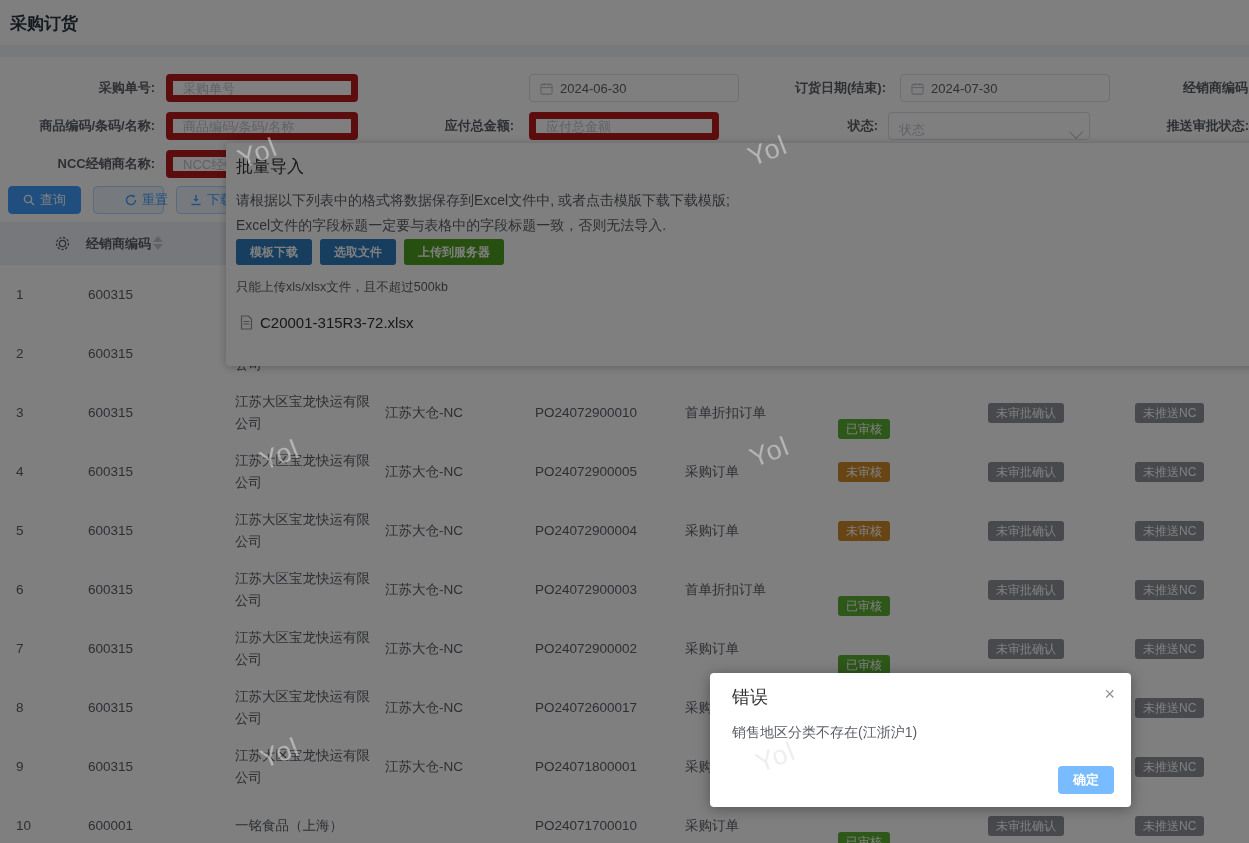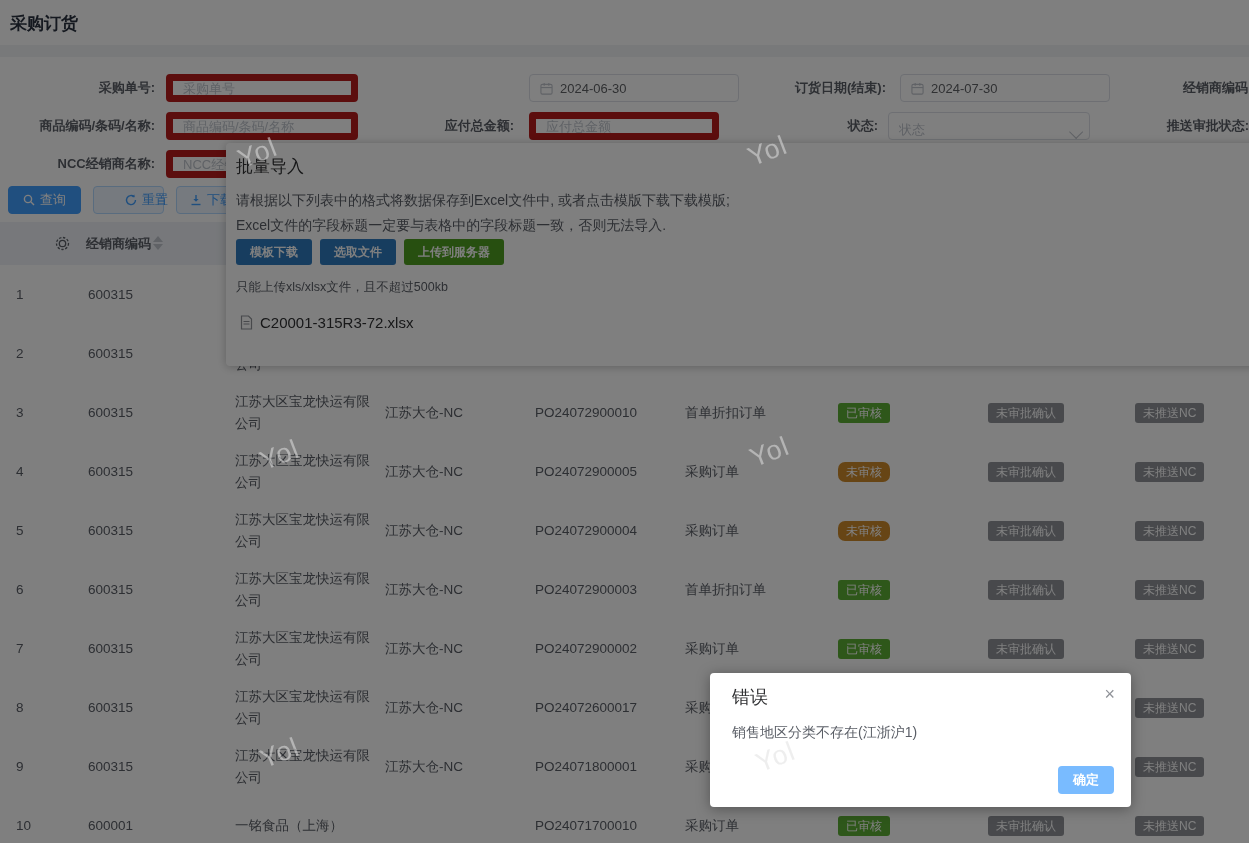--- a/index.html
+++ b/index.html
@@ -53,22 +53,22 @@
   .c-code{left:88px;}
   .c-name{left:235px;width:148px;}
   .c-wh{left:385px;}
   .c-po{left:535px;}
   .c-type{left:685px;}
   .badge{position:absolute;top:50%;transform:translateY(-50%);font-size:12px;color:#fff;border-radius:3px;
          padding:4px 8px;line-height:12px;white-space:nowrap;}
   .c-a1{left:838px;}
   .c-a2{left:988px;}
   .c-a3{left:1135px;}
-  .b-green{background:#5daf34;}
-  .b-orange{background:#cf8a2a;border-radius:7px;}
+  .b-green{background:#5daf34;margin-top:16px;}
+  .b-orange{background:#cf8a2a;}
   .b-gray{background:#909399;}
 
   
   .batch-modal{position:absolute;left:226px;top:143px;width:1060px;height:223px;background:#ffffff;
                border-radius:4px;box-shadow:0 1px 10px rgba(0,0,0,0.25);z-index:10;}
   .bm-title{position:absolute;left:10px;top:12px;font-size:17px;font-weight:500;color:#303133;}
   .bm-text{position:absolute;left:10px;top:45px;font-size:14px;color:#5a5e66;line-height:25px;}
   .bm-btns{position:absolute;left:10px;top:96px;display:flex;gap:8px;}
   .sbtn{height:26px;border-radius:3px;font-size:12px;font-weight:700;color:#fff;border:none;cursor:pointer;
         padding:0 14px;font-family:inherit;display:inline-flex;align-items:center;}

